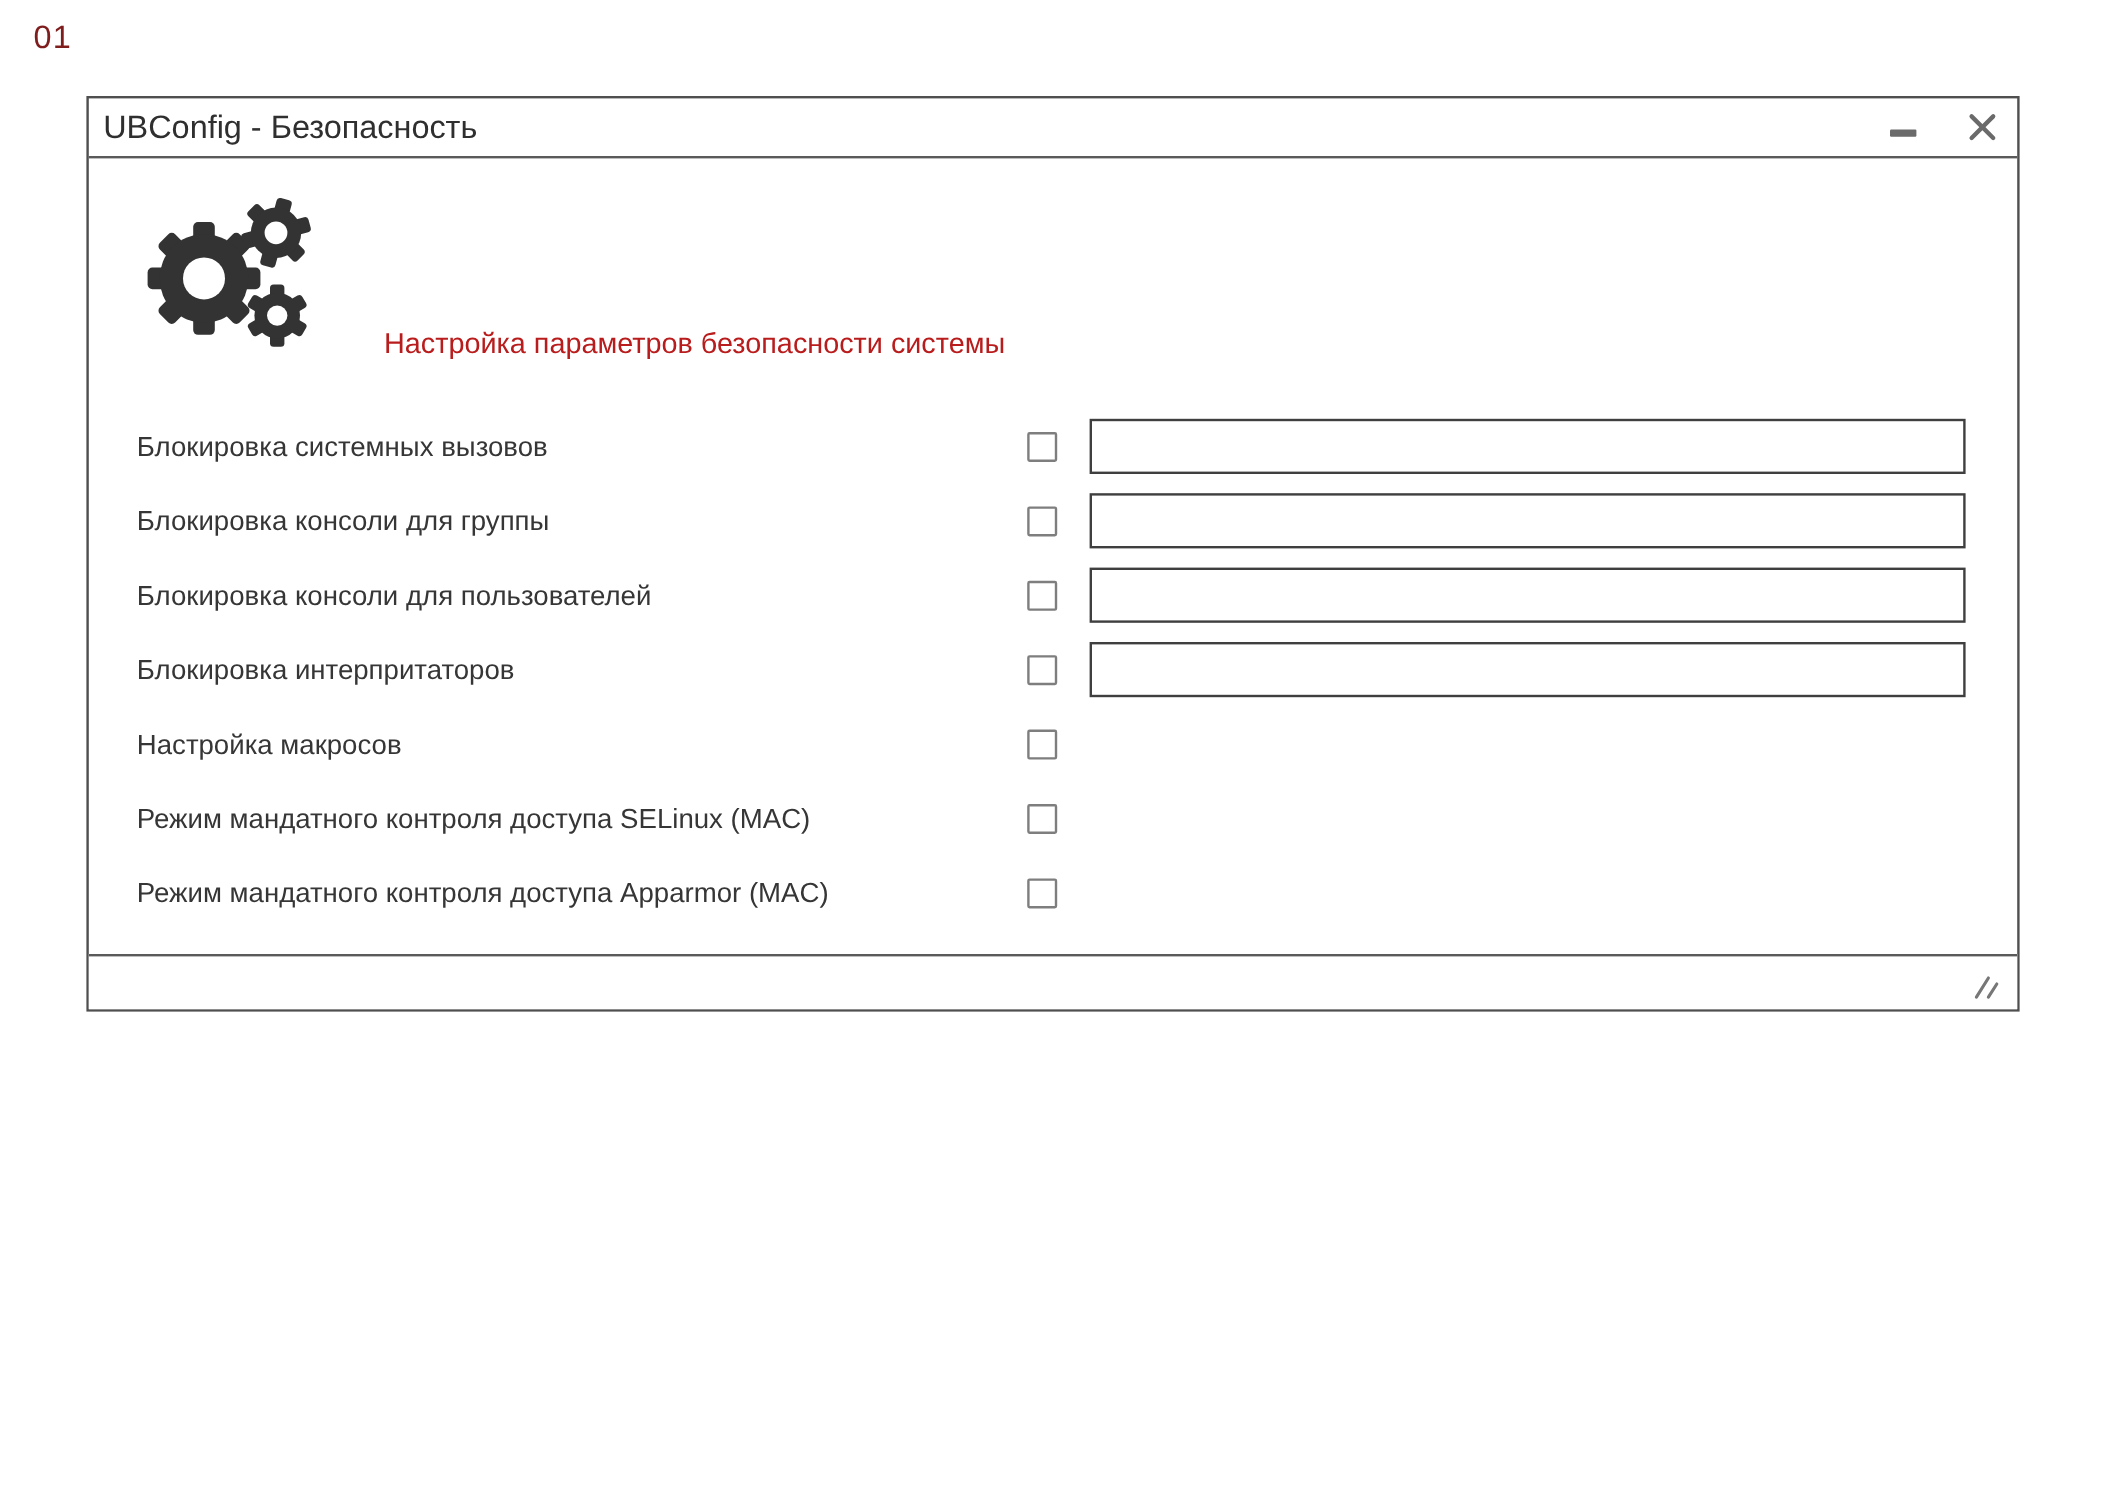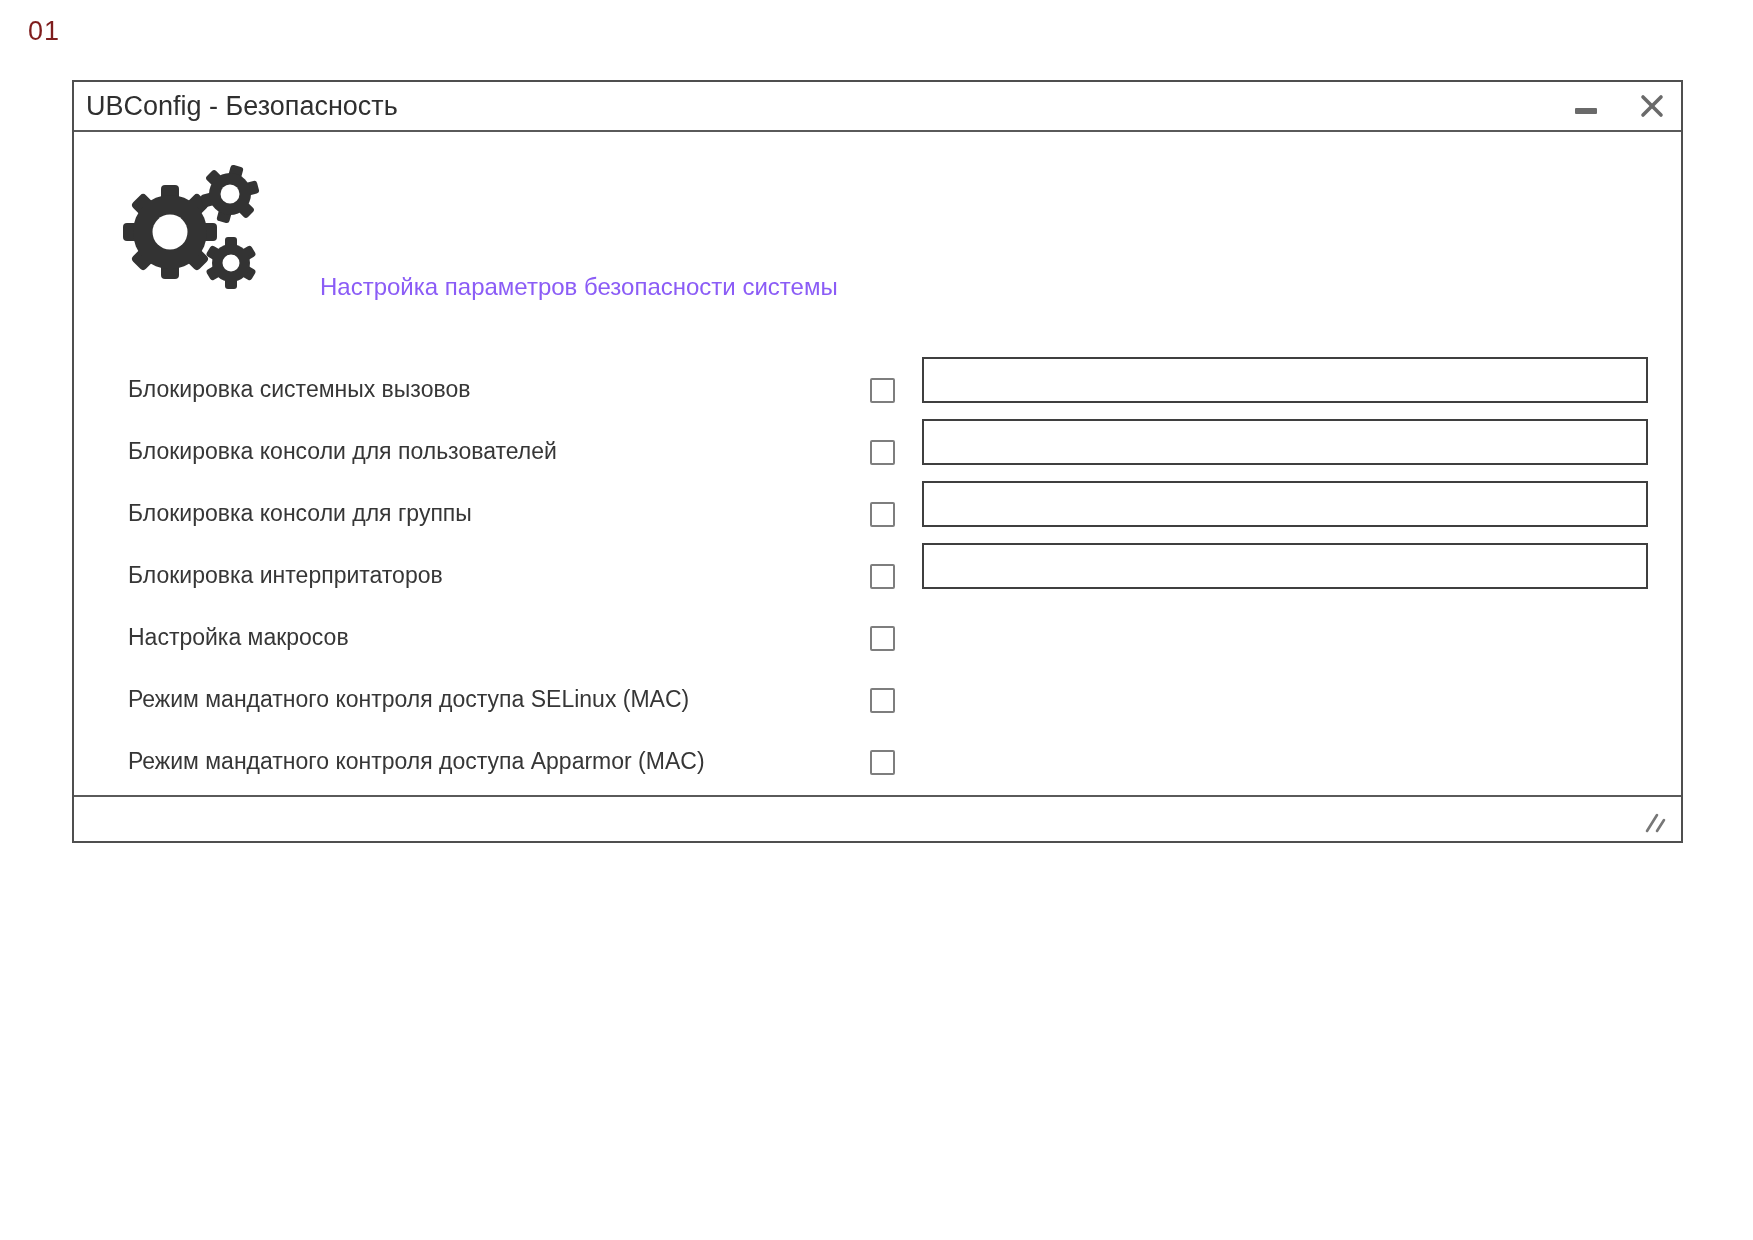--- a/index.html
+++ b/index.html
@@ -48,30 +48,30 @@
     width: 22px; height: 6px; border-radius: 1px;
     background: #6a6a6a; margin-top: 10px;
   }
   
   .app-icon {
     position: absolute; left: 36px; top: 66px;
     width: 150px; height: 142px;
   }
   .heading {
     position: absolute; left: 246px; top: 191px;
-    font-size: 24px; color: #8b5cf6; white-space: nowrap;
+    font-size: 24px; color: #b91c1c; white-space: nowrap;
   }
   
   .rows {
     position: absolute; left: 0; top: 259px; right: 0;
   }
   .row {
     height: 62px;
-    display: flex; align-items: flex-end;
-    padding-left: 54px; padding-right: 33px;
+    display: flex; align-items: center;
+    padding-left: 40px; padding-right: 33px;
   }
   .row-label {
     width: 742px; flex: 0 0 742px;
     font-size: 23px; color: #363636; white-space: nowrap;
   }
   .row input[type="checkbox"] {
     appearance: none; -webkit-appearance: none;
     width: 25px; height: 25px; flex: 0 0 25px;
     border: 2.5px solid #7e7e7e; border-radius: 2px;
     background: #fff; cursor: pointer;
@@ -166,27 +166,27 @@
 
   <div class="rows">
 
     <div class="row">
       <span class="row-label">Блокировка системных вызовов</span>
       <input type="checkbox" style="">
       <input type="text" value="" style="">
     </div>
 
     <div class="row">
+      <span class="row-label">Блокировка консоли для группы</span>
+      <input type="checkbox" style="">
+      <input type="text" value="" style="">
+    </div>
+
+    <div class="row">
       <span class="row-label">Блокировка консоли для пользователей</span>
-      <input type="checkbox" style="">
-      <input type="text" value="" style="">
-    </div>
-
-    <div class="row">
-      <span class="row-label">Блокировка консоли для группы</span>
       <input type="checkbox" style="">
       <input type="text" value="" style="">
     </div>
 
     <div class="row">
       <span class="row-label">Блокировка интерпритаторов</span>
       <input type="checkbox" style="">
       <input type="text" value="" style="">
     </div>
 

